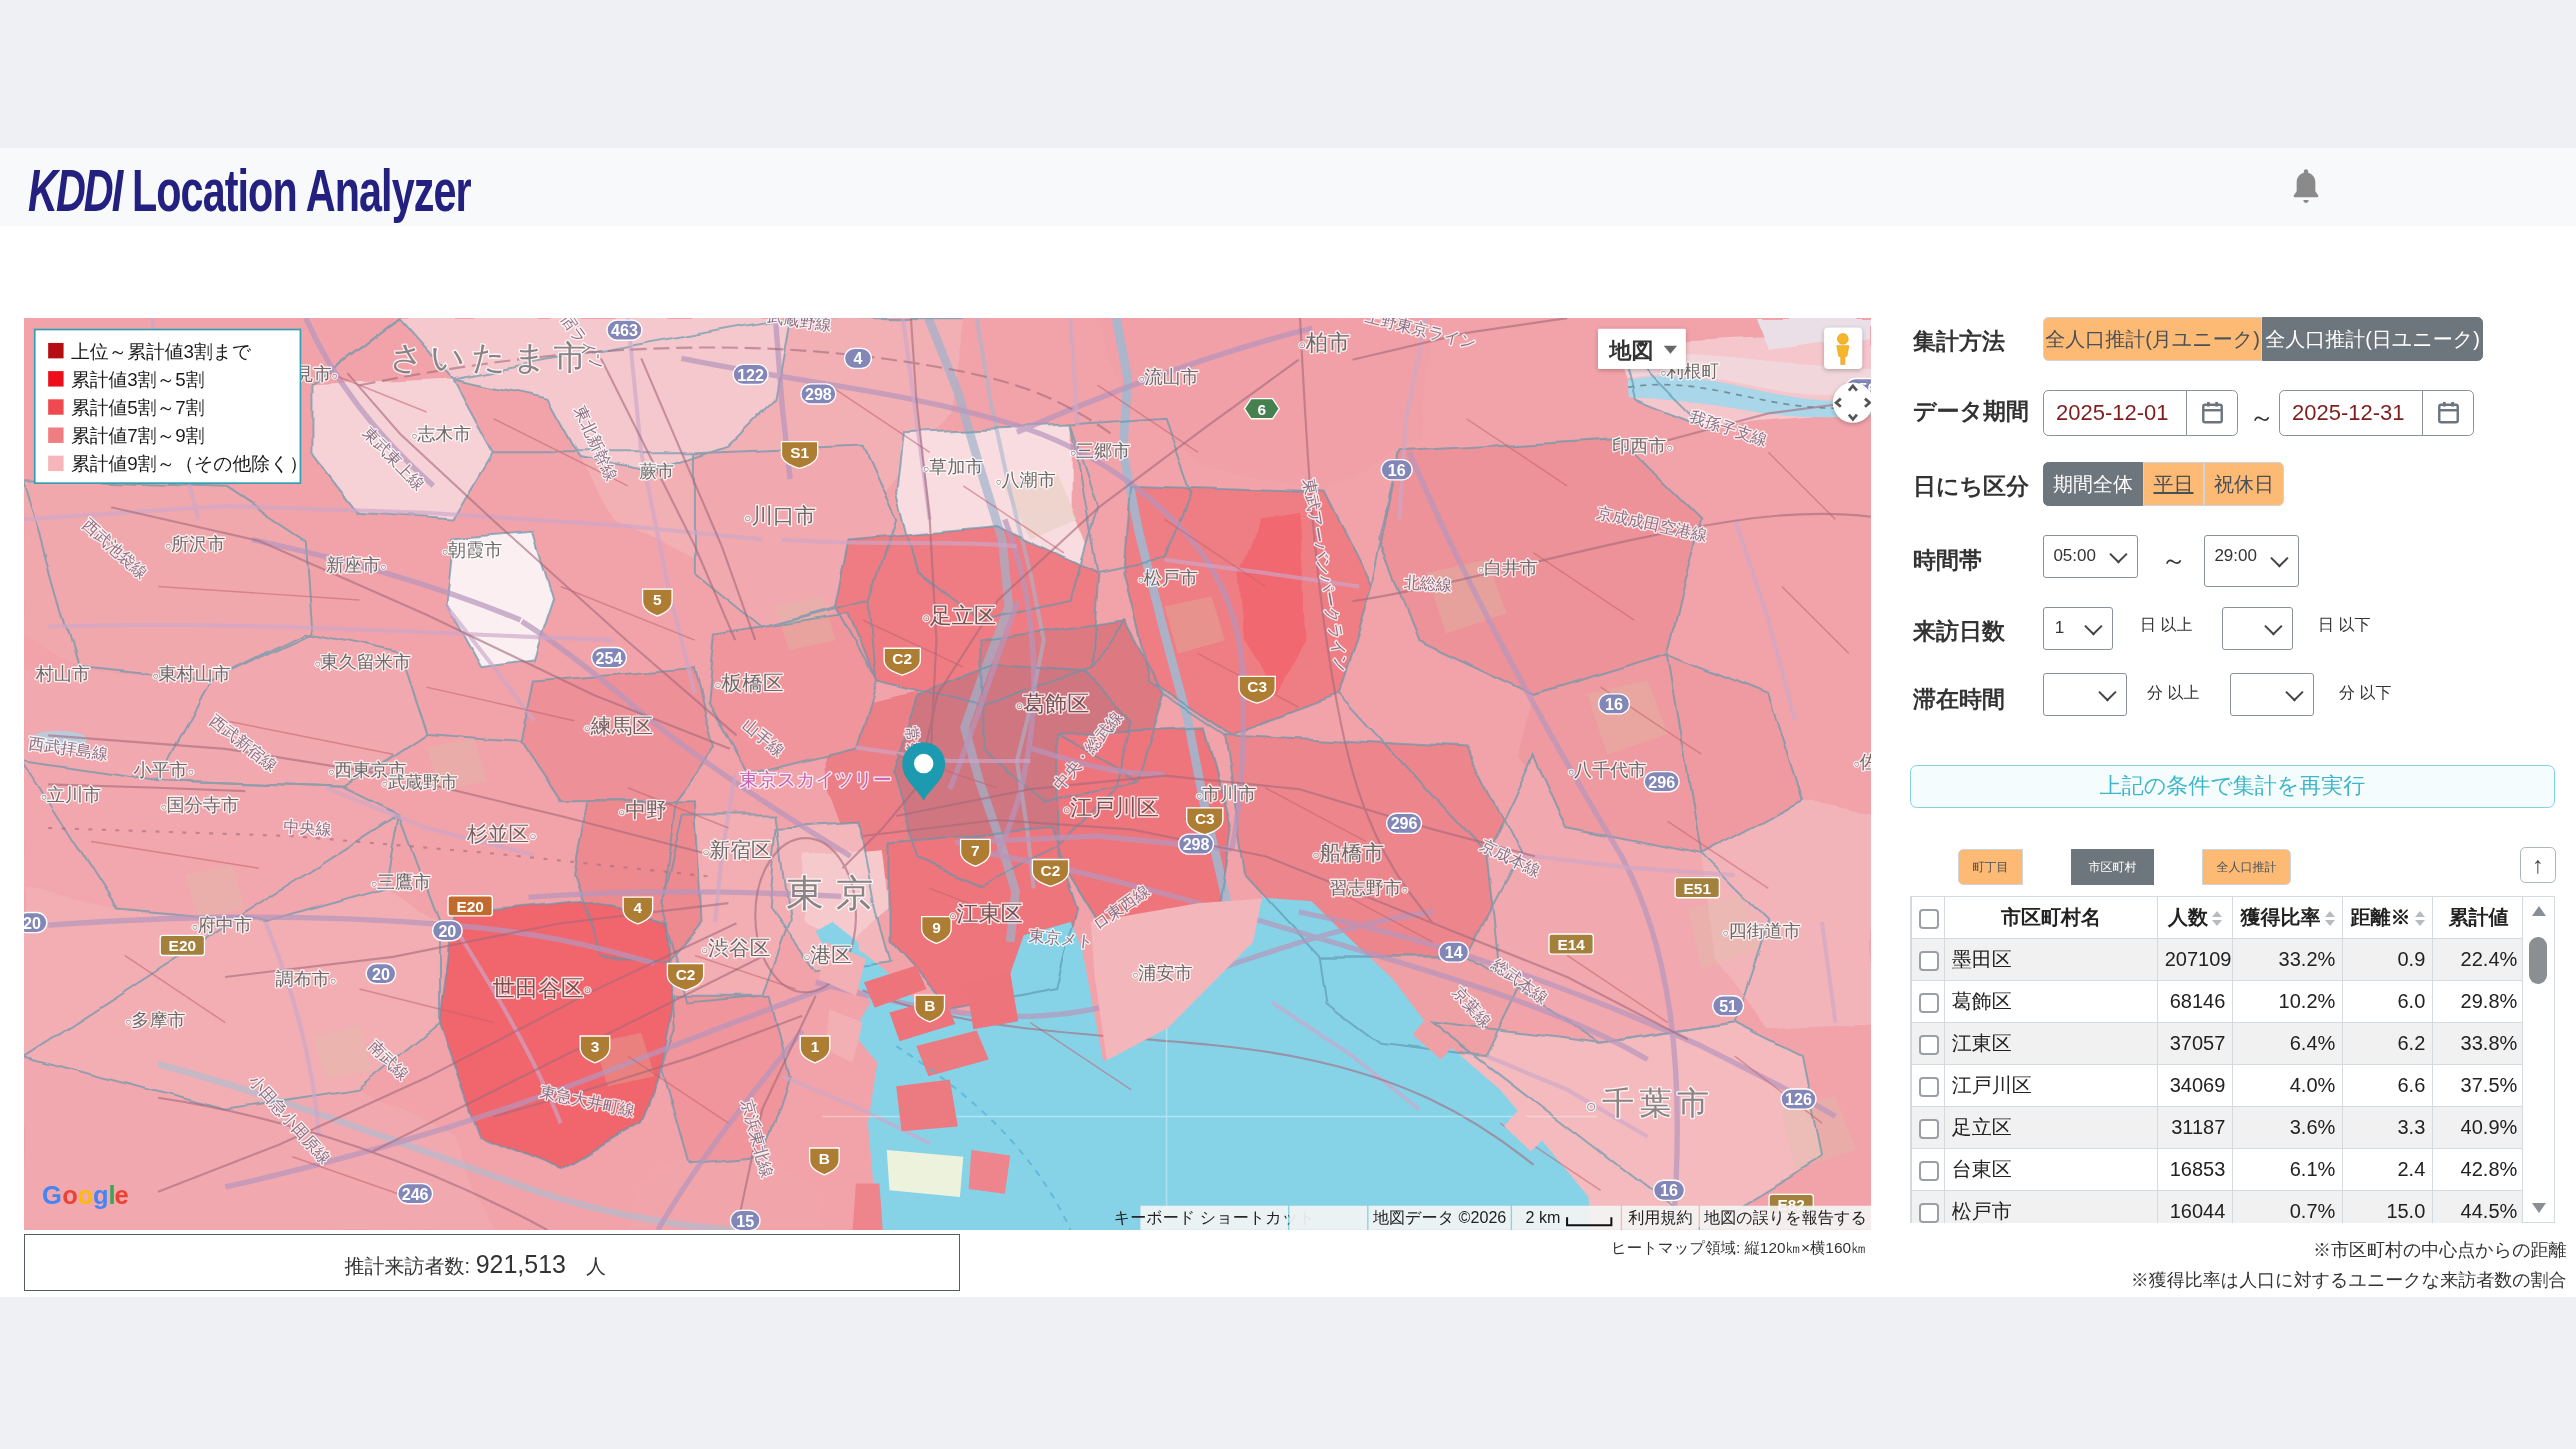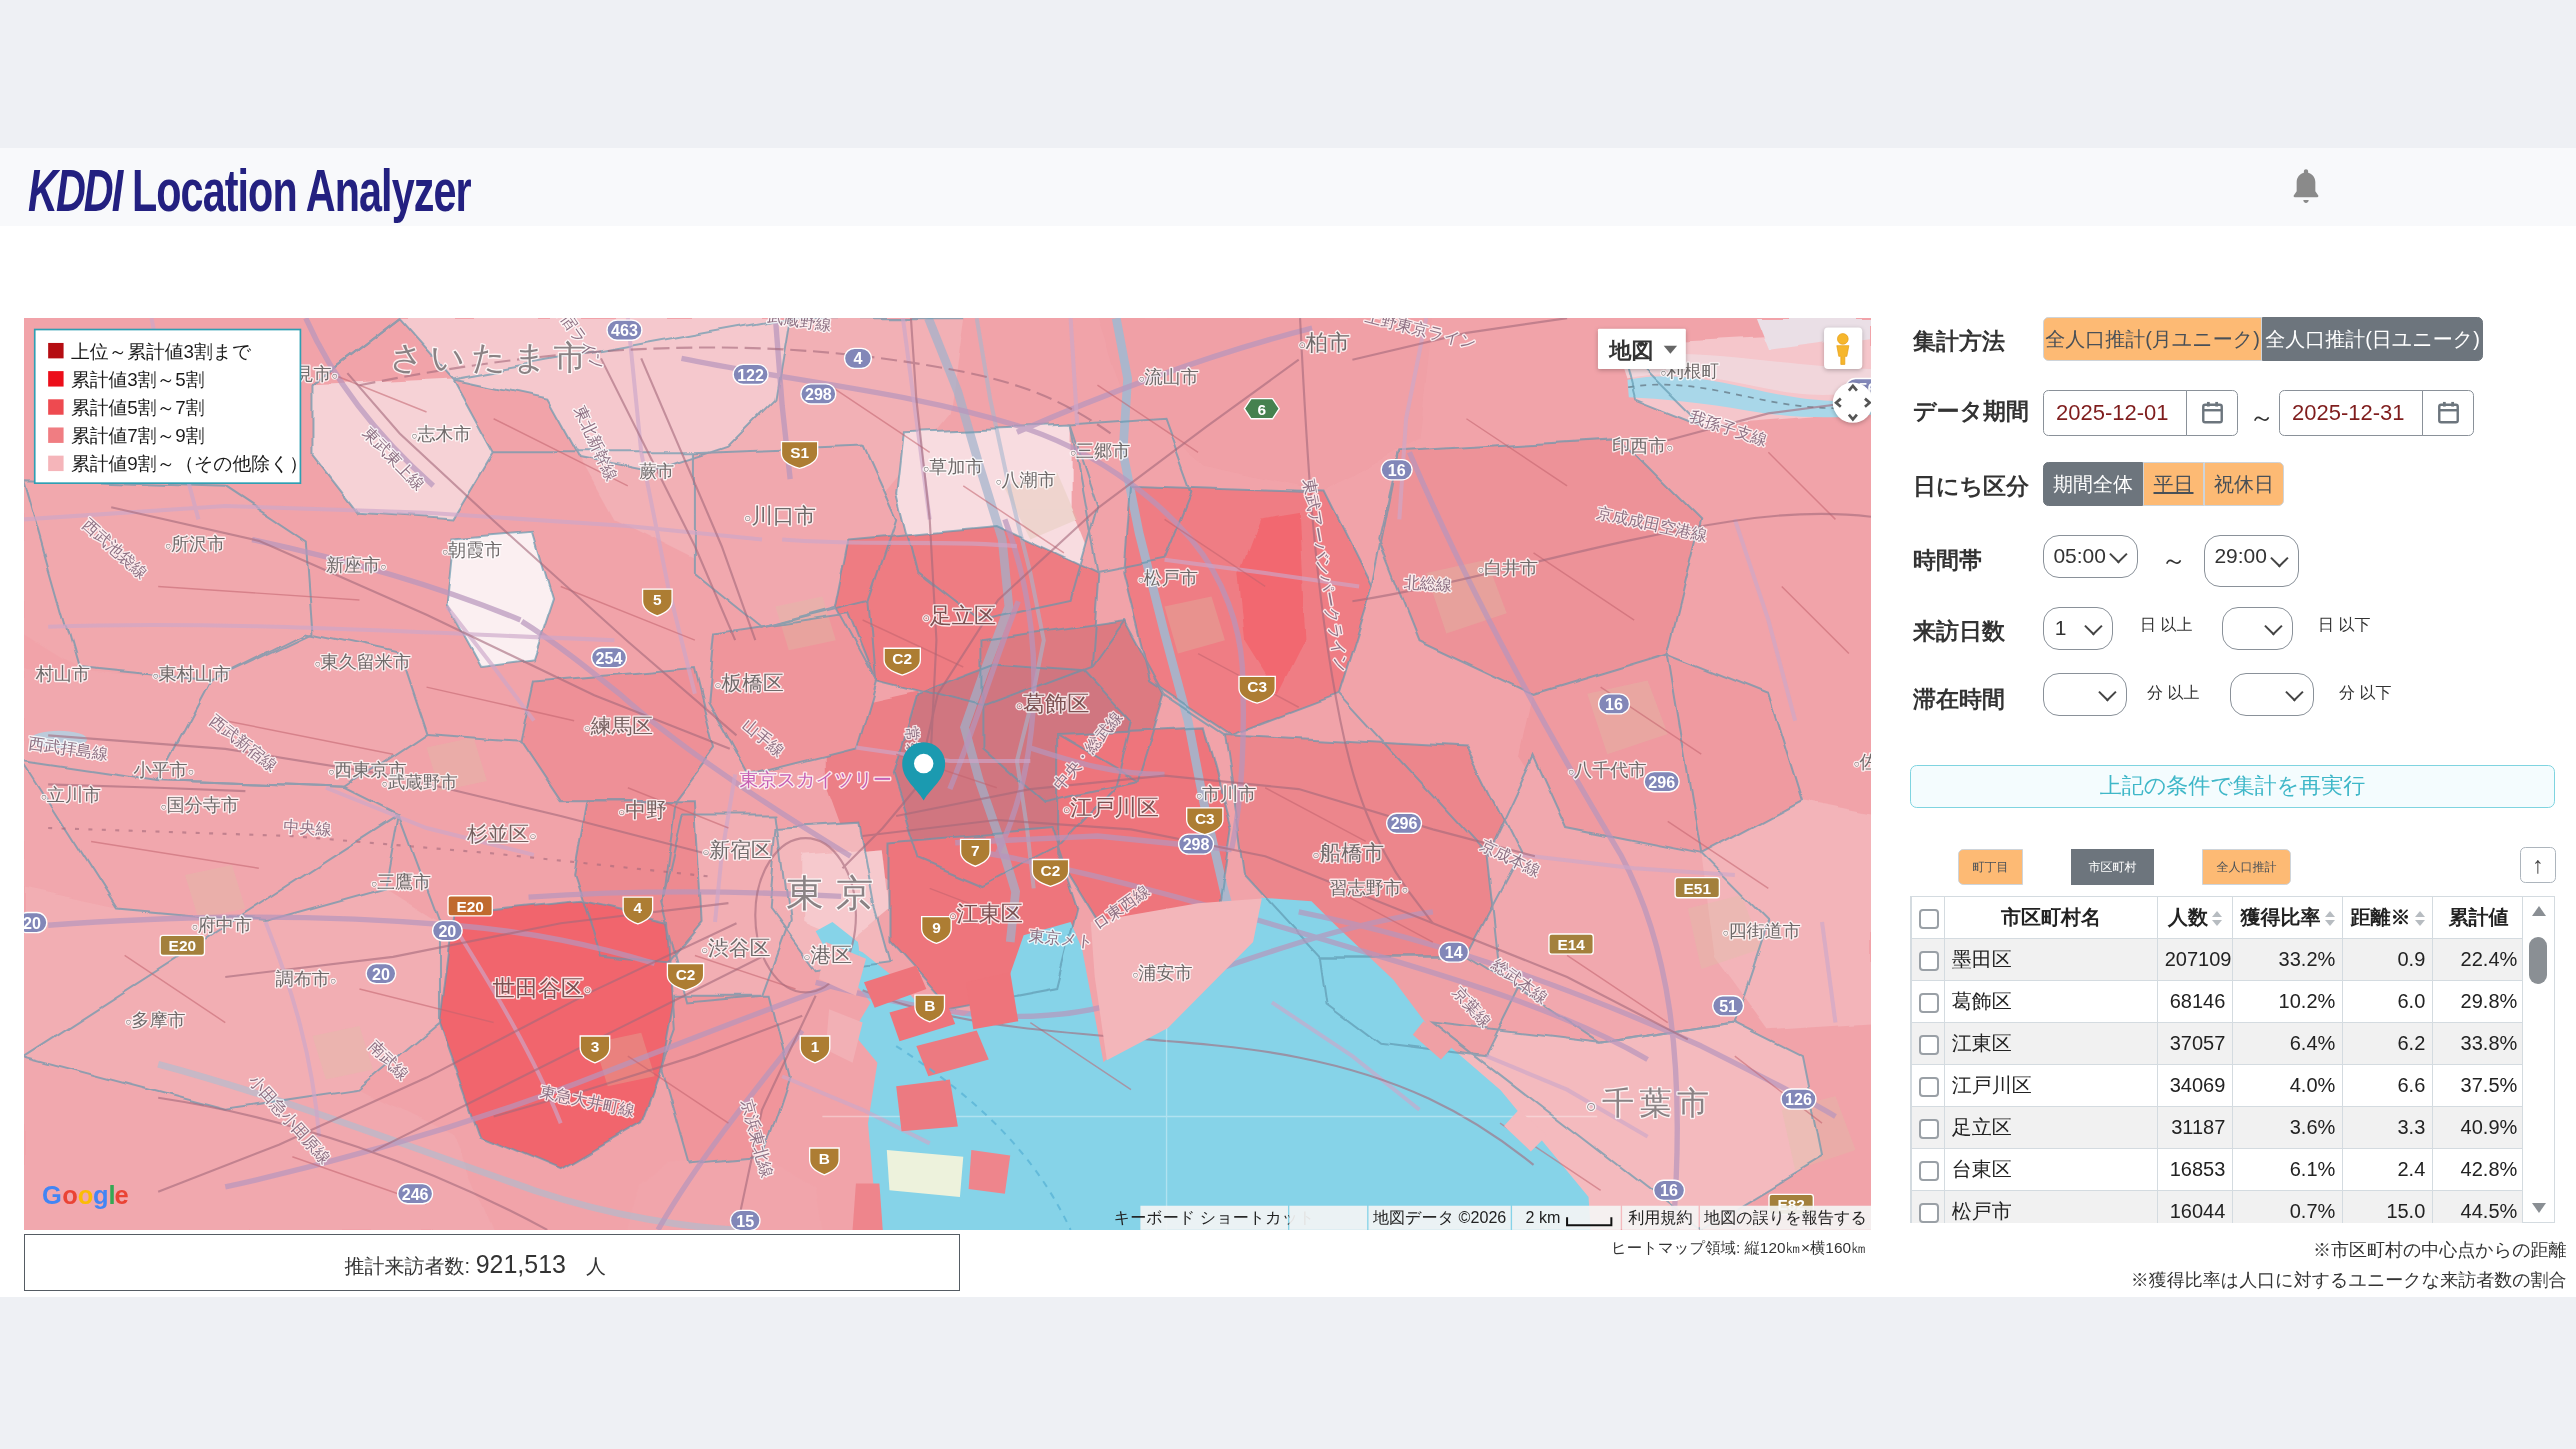--- a/index.html
+++ b/index.html
@@ -14,21 +14,21 @@
   #tealbar { position:absolute; left:0; top:226px; width:2576px; height:64px; background:#1aa2b4; border-bottom:2px solid #0f7d8c; }
   #tealbar .t1 { position:absolute; left:38px; top:14.8px; font-size:29.5px; font-weight:bold; color:#fff; }
   #tealbar .t2 { position:absolute; left:182px; top:21.5px; font-size:23px; color:#fff; }
   #tealbar .t3 { position:absolute; left:413px; top:21.5px; font-size:23px; color:#fff; }
   
   .sblabel { position:absolute; font-size:23px; font-weight:bold; color:#333; }
   .btn-group { position:absolute; display:flex; }
   .btn { border:1.3px solid #ced4da; background:#fdba74; color:#495057; font-size:20px; display:flex; align-items:center; justify-content:center; white-space:nowrap; overflow:hidden; font-family:"Liberation Sans", sans-serif;}
   .btn.dark { background:#6d757d; border-color:#6d757d; color:#fff; }
   .inputbox { position:absolute; border:1.3px solid #8a9199; border-radius:5.4px; background:#fff; font-size:22px; color:#7f1d1d; display:flex; align-items:center; }
-  .selectbox { position:absolute; border:1.3px solid #8a9199; border-radius:16px; background:#fff; font-size:21px; color:#333; }
+  .selectbox { position:absolute; border:1.3px solid #8a9199; border-radius:3px; background:#fff; font-size:17px; color:#333; }
   .selectbox .car { position:absolute; right:12px; top:50%; width:13.4px; height:13.4px; border-left:2.7px solid #444; border-bottom:2.7px solid #444; transform:translateY(-70%) rotate(-45deg); }
   .plain { position:absolute; font-size:16px; color:#333; }
   #rerun { position:absolute; left:1910px; top:765px; width:645px; height:43px; background:#f4fcfe; border:1.3px solid #7fd4e0; border-radius:6.7px; color:#3fb7c8; font-size:22px; text-align:center; line-height:40px; }
   .tabbtn { height:36px; font-size:12px;margin-left:48px; }
   #upbtn { position:absolute; left:2520px; top:847px; width:36px; height:36px; border:1.3px solid #adb5bd; border-radius:5.4px; background:#fff; font-size:23px; color:#444; text-align:center; line-height:34px; }
   .sort { display:inline-block; vertical-align:middle; margin-left:4px; }
   .sort:before { content:""; display:block; width:0; height:0; border-left:5.4px solid transparent; border-right:5.4px solid transparent; border-bottom:6.7px solid #b7bcc1; margin-bottom:2.7px; }
   .sort:after { content:""; display:block; width:0; height:0; border-left:5.4px solid transparent; border-right:5.4px solid transparent; border-top:6.7px solid #b7bcc1; }
   
   #tablewrap { position:absolute; left:1910px; top:896px; width:612px; height:327px; overflow:hidden; border-left:1.3px solid #d4dbe0; }

